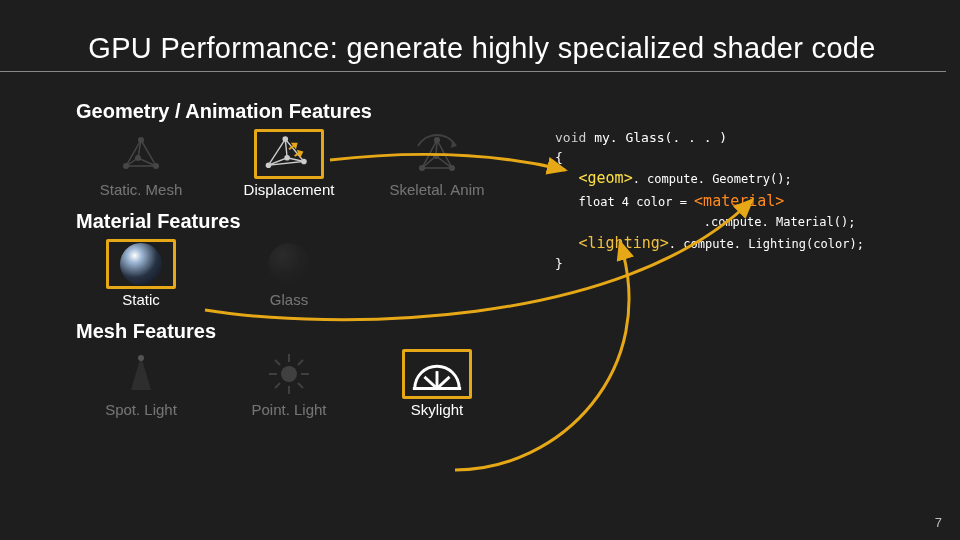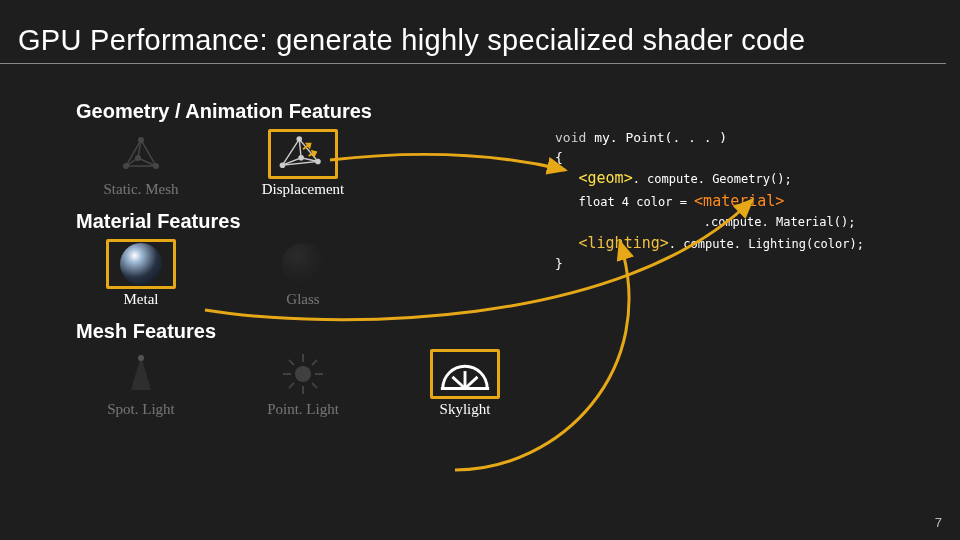--- a/index.html
+++ b/index.html
@@ -7,40 +7,40 @@
     width: 960px; height: 540px;
     background: #1e1e1e;
     font-family: "Segoe UI", Arial, sans-serif;
     color: #fff;
     overflow: hidden;
     position: relative;
   }
   .title {
     font-size: 29px;
     font-weight: 300;
-    padding: 24px 0 6px 18px;
+    padding: 32px 0 6px 18px;
     border-bottom: 1px solid #888;
     margin: 0 14px 0 0;
     letter-spacing: 0.3px;
+    text-align: center;
   }
   .content {
     position: absolute;
     left: 76px; top: 100px;
     width: 820px;
   }
   .section-title {
     font-size: 20px;
     font-weight: 600;
     margin: 0 0 6px 0;
   }
   .row {
     display: flex;
-    gap: 32px;
+    gap: 18px;
     margin-bottom: 12px;
-    font-family: Liberation Serif, serif;
   }
   .item {
     width: 130px;
     display: flex;
     flex-direction: column;
     align-items: center;
     position: relative;
   }
   .thumb {
     width: 70px; height: 50px;
@@ -149,29 +149,47 @@
           <g stroke="#e6a817" stroke-width="2">
             <line x1="30" y1="17" x2="38" y2="11"></line>
               <polygon points="38,11 34,11 37,15" fill="#e6a817"></polygon>
             <line x1="36" y1="24" x2="44" y2="20"></line>
               <polygon points="44,20 40,19 42,24" fill="#e6a817"></polygon>
           </g>
         </svg>
       </div>
       <div class="caption">Displacement</div>
     </div>
+    <div class="item faded">
+      <div class="thumb">
+        <svg width="50" height="44" viewBox="0 0 50 44">
+          <g stroke="#888" stroke-width="1.5" fill="none">
+            <path d="M10 36 L25 8 L40 36 Z"></path>
+            <path d="M25 8 L24 24 L10 36"></path>
+            <path d="M24 24 L40 36"></path>
+          </g>
+          <circle cx="10" cy="36" r="3" fill="#888"></circle>
+          <circle cx="25" cy="8" r="3" fill="#888"></circle>
+          <circle cx="40" cy="36" r="3" fill="#888"></circle>
+          <circle cx="24" cy="24" r="3" fill="#888"></circle>
+          <path d="M6 14 A22 22 0 0 1 44 14" stroke="#777" stroke-width="2" fill="none"></path>
+          <polygon points="44,14 40,9 39,16" fill="#777"></polygon>
+        </svg>
+      </div>
+      <div class="caption">Skeletal. Anim</div>
+    </div>
   </div>
 
   <div class="section-title">Material Features</div>
   <div class="row">
     <div class="item">
       <div class="thumb selected">
         <div class="sphere metal"></div>
       </div>
-      <div class="caption">Metal</div>
+      <div class="caption">Static</div>
     </div>
     <div class="item faded">
       <div class="thumb">
         <div class="sphere glass"></div>
       </div>
       <div class="caption">Glass</div>
     </div>
   </div>
 
   <div class="section-title">Mesh Features</div>
@@ -211,21 +229,21 @@
           <line x1="29" y1="36" x2="29" y2="18" stroke="#fff" stroke-width="3"></line>
           <line x1="29" y1="36" x2="16" y2="24" stroke="#fff" stroke-width="3"></line>
           <line x1="29" y1="36" x2="42" y2="24" stroke="#fff" stroke-width="3"></line>
         </svg>
       </div>
       <div class="caption">Skylight</div>
     </div>
   </div>
 </div>
 
-<div class="code"><span class="kw">void</span><span> my. Point(. . . )</span>
+<div class="code"><span class="kw">void</span><span> my. Glass(. . . )</span>
 <span>{</span>
    <span class="tag-g">&lt;geom&gt;</span><span class="small">. compute. Geometry();</span>
    <span class="small">float 4 </span><span class="small">color = </span><span class="tag-m">&lt;material&gt;</span>
                    <span class="small">.compute. Material();</span>
    <span class="tag-l">&lt;lighting&gt;</span><span class="small">. compute. Lighting(color);</span>
 <span>}</span></div>
 
 <svg class="arrows">
   <defs>
     <marker id="ah" markerWidth="8" markerHeight="8" refX="6" refY="3" orient="auto">

